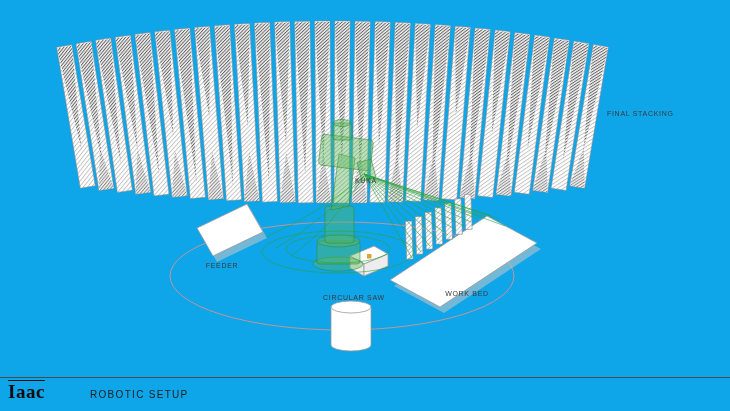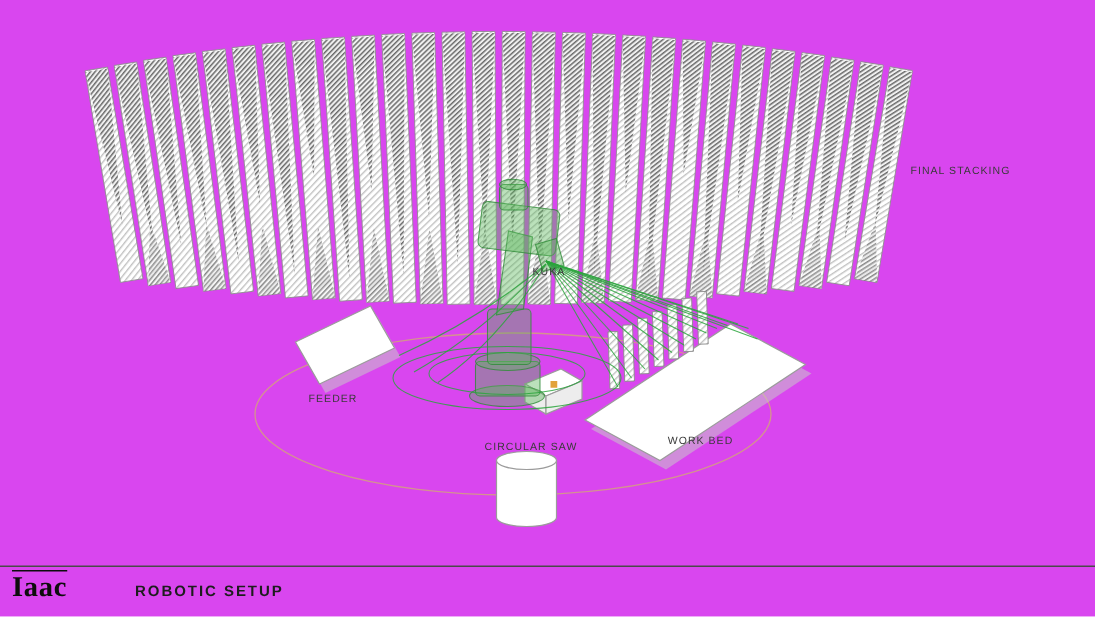--- a/index.html
+++ b/index.html
@@ -1,34 +1,34 @@
 <!DOCTYPE html>
 <html style="--green: #5cb85c; --green-dark: #2e8b37; --beam: #2aa43c; --red: #d4938f;"><head>
 <meta charset="utf-8">
 <style>
   * { margin:0; padding:0; box-sizing:border-box; }
   html,body { background:#ffffff; font-family:"Liberation Sans", sans-serif; }
-  .page { position:relative; width:730px; height:411px; background:#d946ef; overflow:hidden; }
+  .page { position:relative; width:730px; height:411px; background:#0ea5e9; overflow:hidden; }
   .page svg { position:absolute; top:0; left:0; }
 
   .panel   { fill:url(#hatchLight); stroke:#8b8b8b; stroke-width:.55; }
   .wedge   { fill:url(#hatchDark); }
   .mini    { fill:url(#hatchLight); stroke:#8b8b8b; stroke-width:.6; }
   .platform{ fill:#ffffff; stroke:#9b9b9b; stroke-width:.8; }
   .pside   { fill:#ededed; stroke:#9b9b9b; stroke-width:.8; }
   .shadow  { fill:#c9c9c9; opacity:.55; }
   .reach   { fill:none; stroke:var(--red); stroke-width:.9; }
   .robot-part { fill:var(--green); fill-opacity:.42; stroke:var(--green-dark); stroke-width:.7; stroke-opacity:.8; }
   .green-line { stroke:var(--beam); stroke-width:.7; fill:none; opacity:.85; }
   .lbl { font-family:"Liberation Sans", sans-serif; font-size:7px; letter-spacing:.7px; fill:#3a3a3a; }
 
   .footer-line { position:absolute; left:0; top:377px; width:730px; border-top:1px solid #4a4a4a; }
   .logo { position:absolute; left:8px; top:381px; font-family:"Liberation Serif", serif;
           font-weight:bold; font-size:19px; color:#0d0d0d; letter-spacing:.5px; text-decoration:overline; }
-  .slide-title { position:absolute; left:60px; top:389px; font-size:10px; font-weight:bold;
+  .slide-title { position:absolute; left:60px; top:389px; font-size:10px; font-weight:normal;
                  letter-spacing:1.3px; color:#1d1d1d;padding-left:30px; }
   .credits { position:absolute; right:9px; top:391px; font-size:8.5px; color:#1d1d1d; }
 </style>
 </head>
 <body>
 
 <div class="page">
 
   <svg width="730" height="377" viewBox="0 0 730 377">
     <defs>

